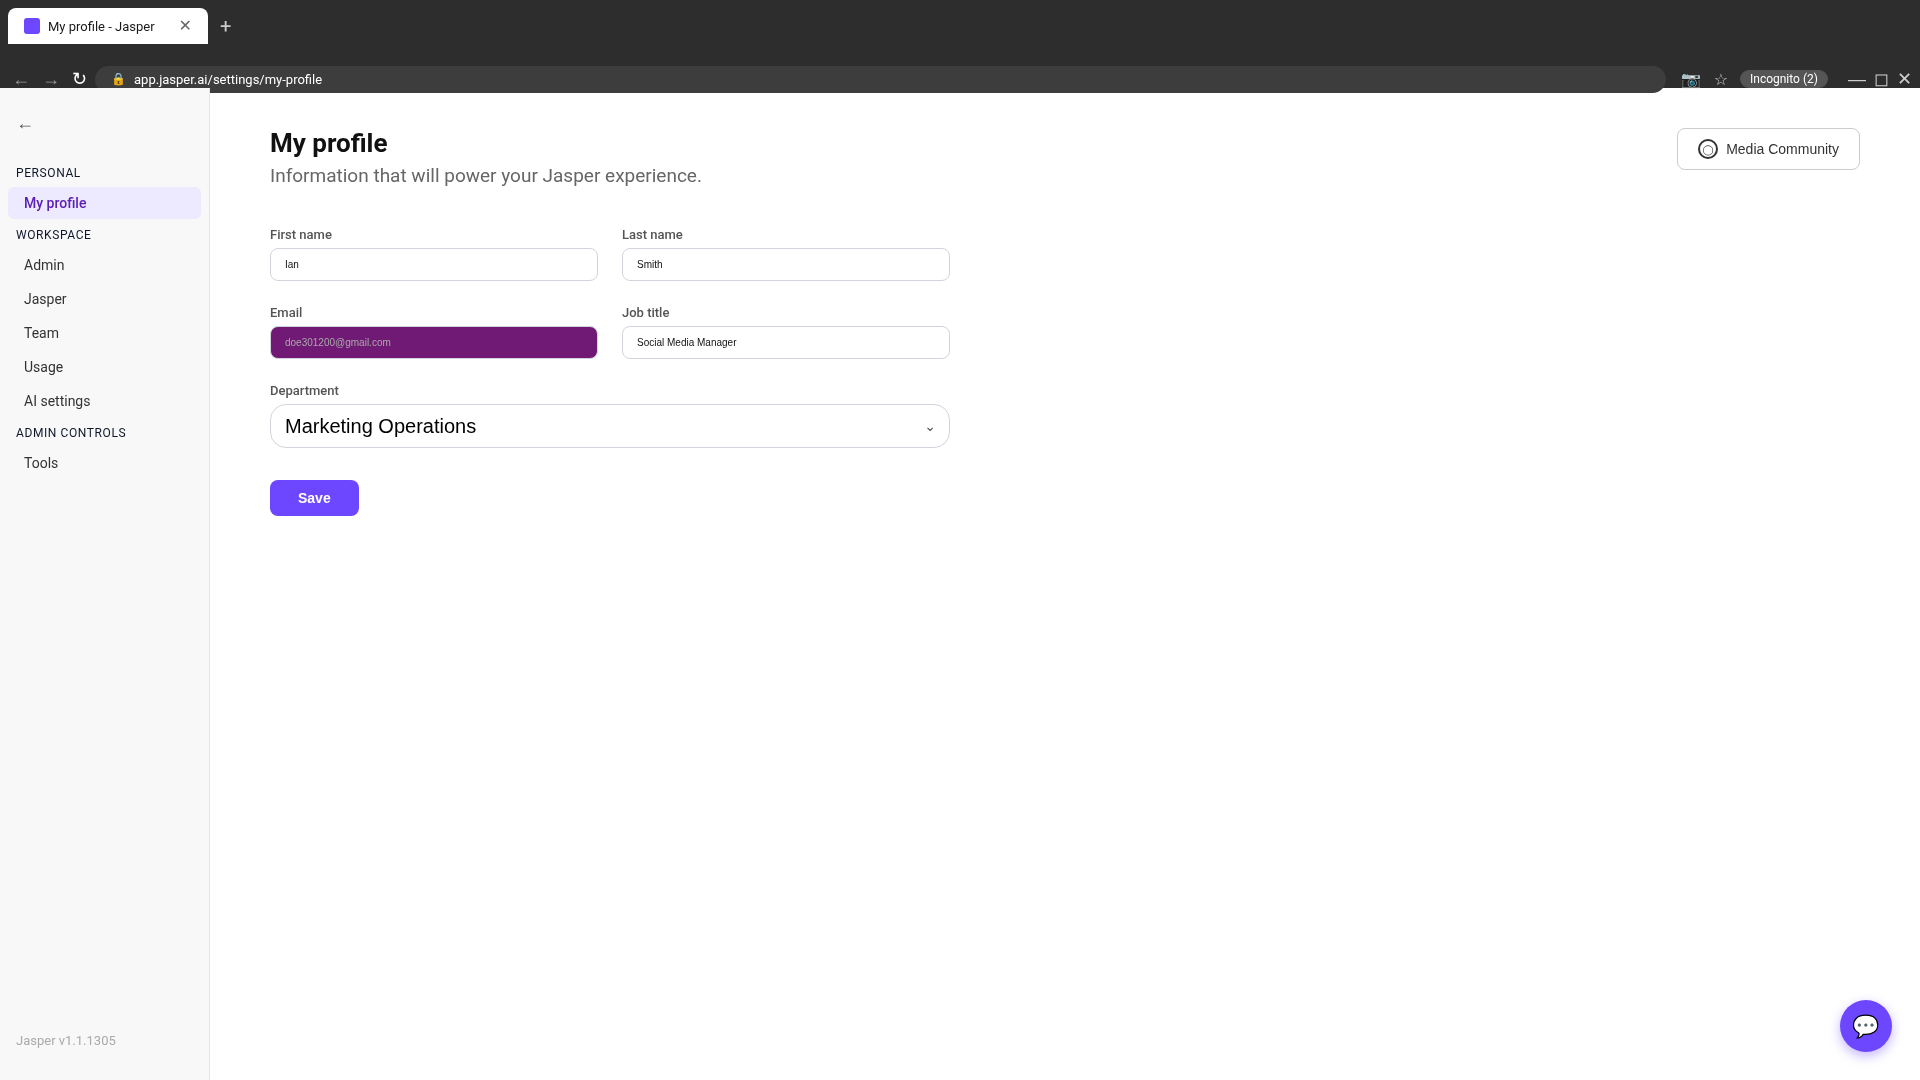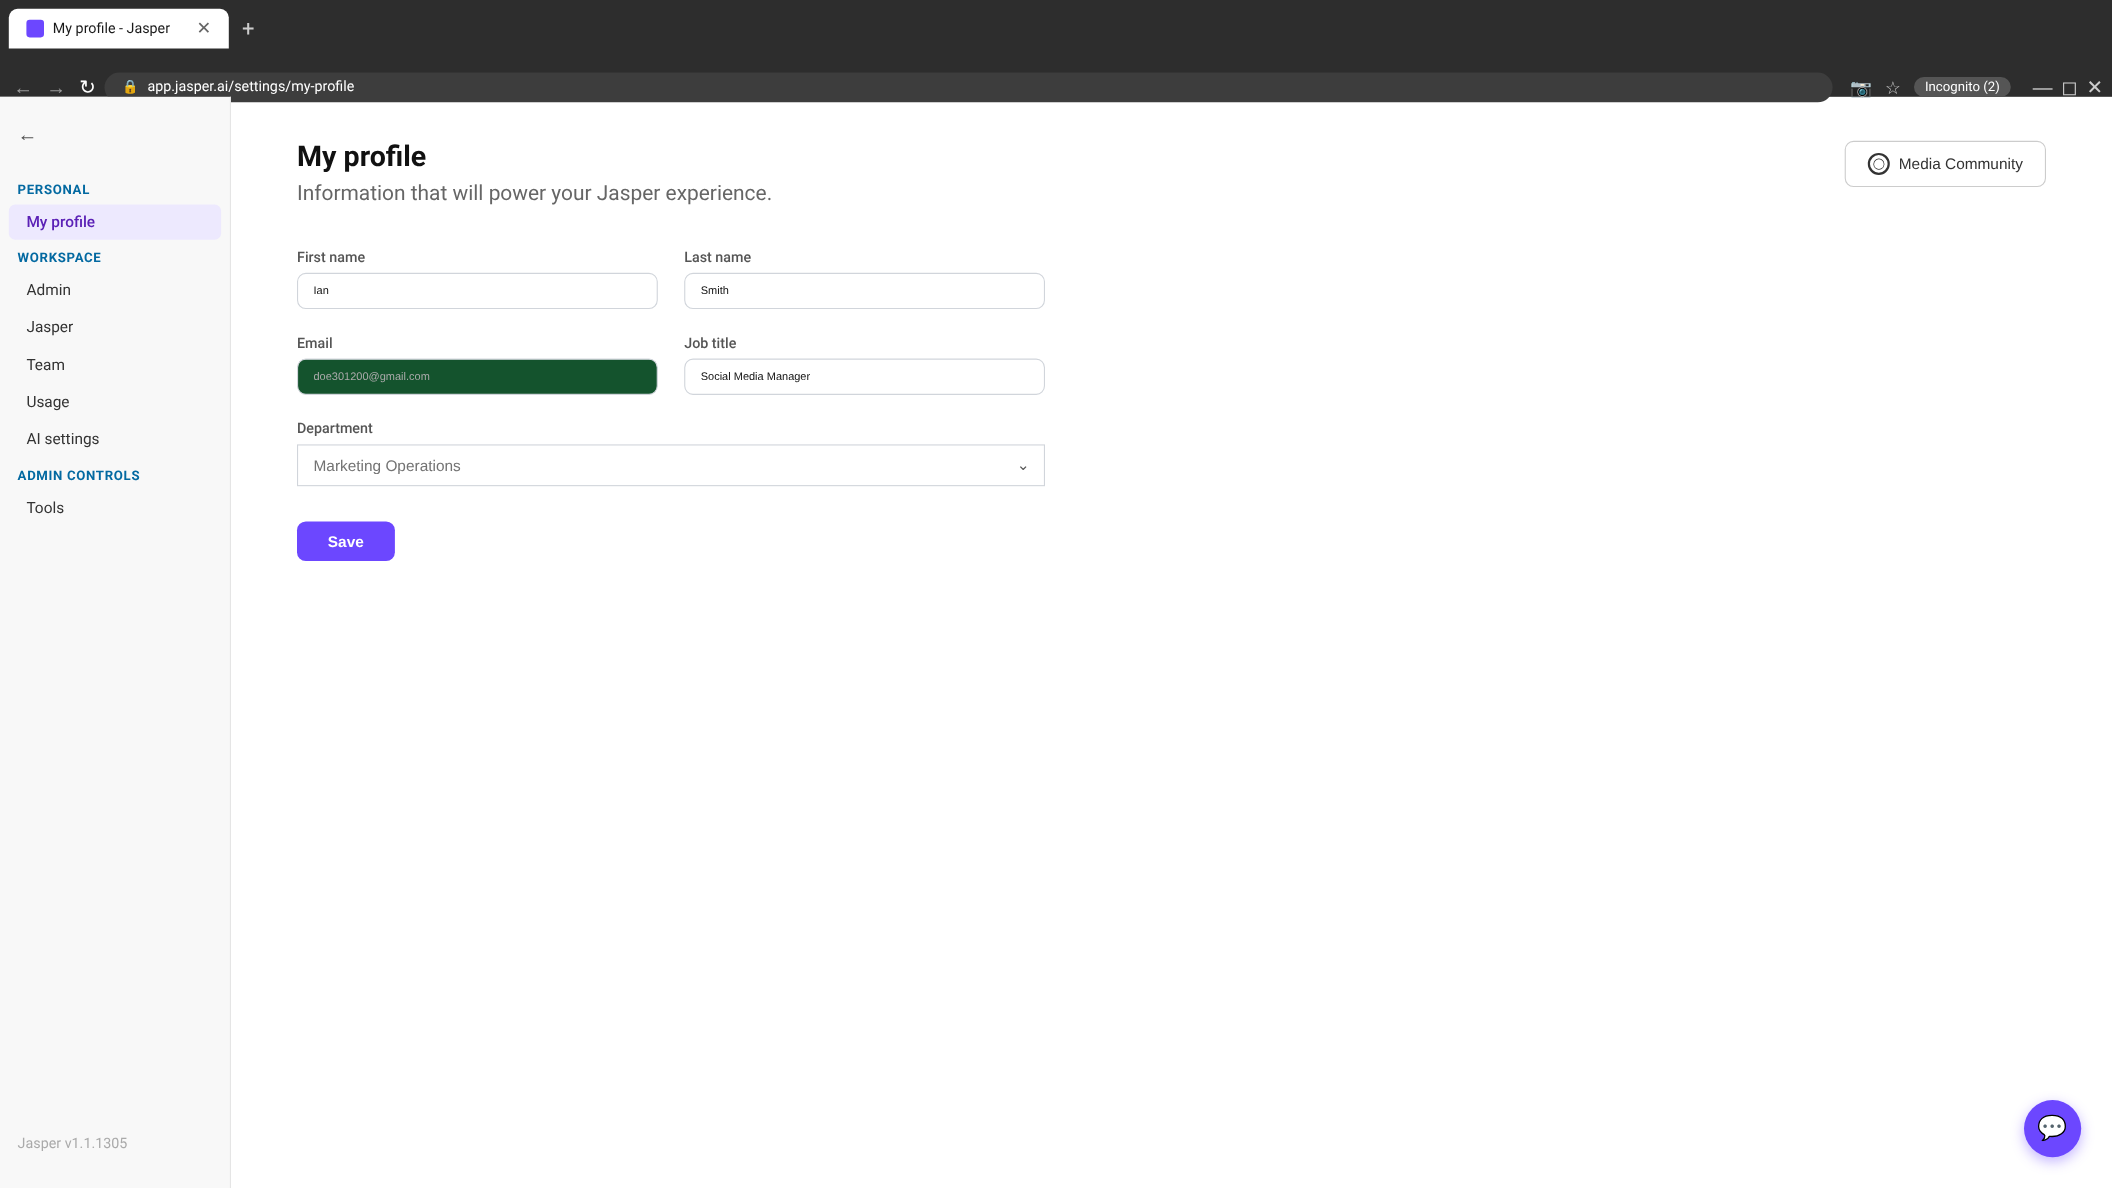--- a/index.html
+++ b/index.html
@@ -180,22 +180,22 @@
       margin-bottom: 16px;
     }
 
     .back-arrow {
       font-size: 18px;
       color: #555;
     }
 
     .sidebar-section-label {
       font-size: 12px;
-      font-weight: 700;
-      color: #0369a1;
+      font-weight: 400;
+      color: #0f172a;
       text-transform: uppercase;
       letter-spacing: 0.05em;
       padding: 0 16px;
       margin-bottom: 6px;
       margin-top: 8px;
     }
 
     .sidebar-item {
       padding: 8px 16px;
       cursor: pointer;
@@ -309,35 +309,35 @@
       outline: none;
       transition: border-color 0.15s;
       width: 100%;
     }
 
     .form-input::placeholder {
       color: #aaa;
     }
 
     .form-input.disabled {
-      background: #14532d;
+      background: #701a75;
       color: #999;
       cursor: not-allowed;
     }
 
     .form-select-wrapper {
       position: relative;
     }
 
     .form-select {
       border: 1.5px solid #d1d5db;
-      border-radius: 0;
+      border-radius: 16px;
       padding: 10px 40px 10px 14px;
-      font-size: 14px;
-      color: #737373;
+      font-size: 20px;
+      color: #000000;
       background: #fff;
       outline: none;
       width: 100%;
       appearance: none;
       cursor: pointer;
     }
 
     .select-chevron {
       position: absolute;
       right: 14px;

